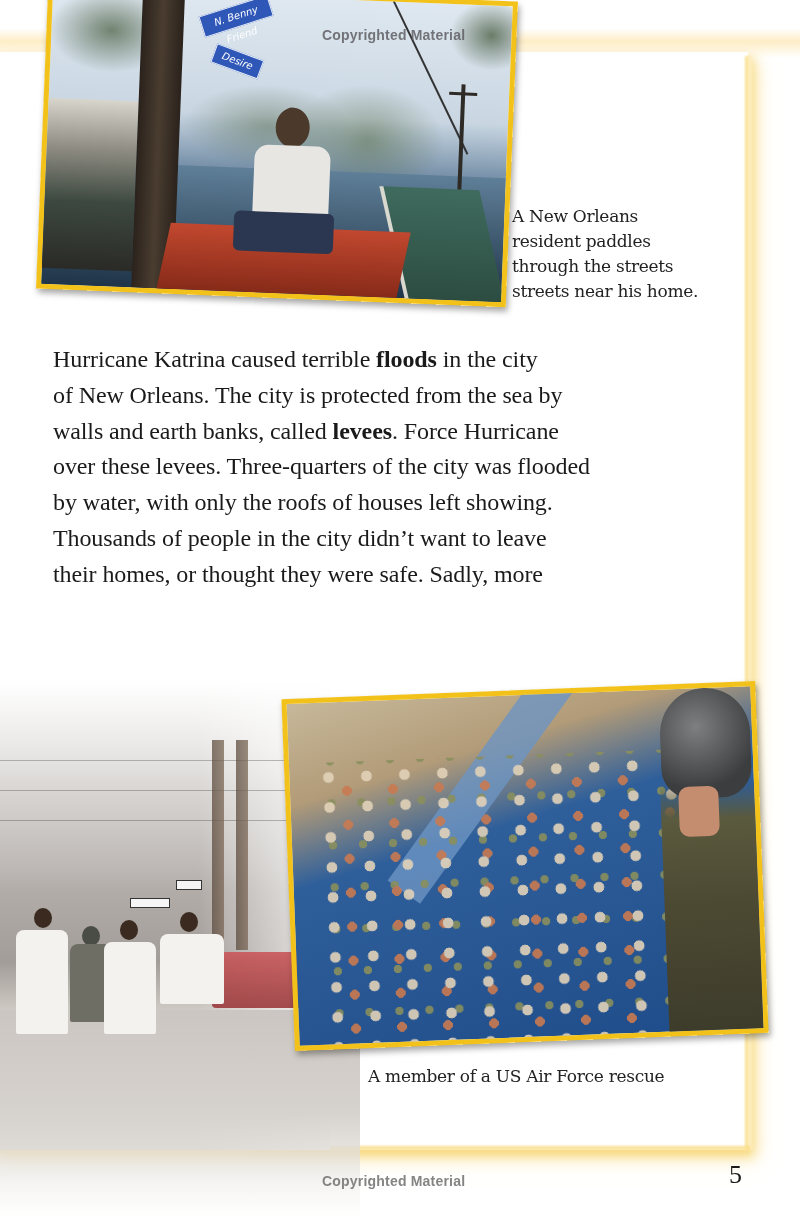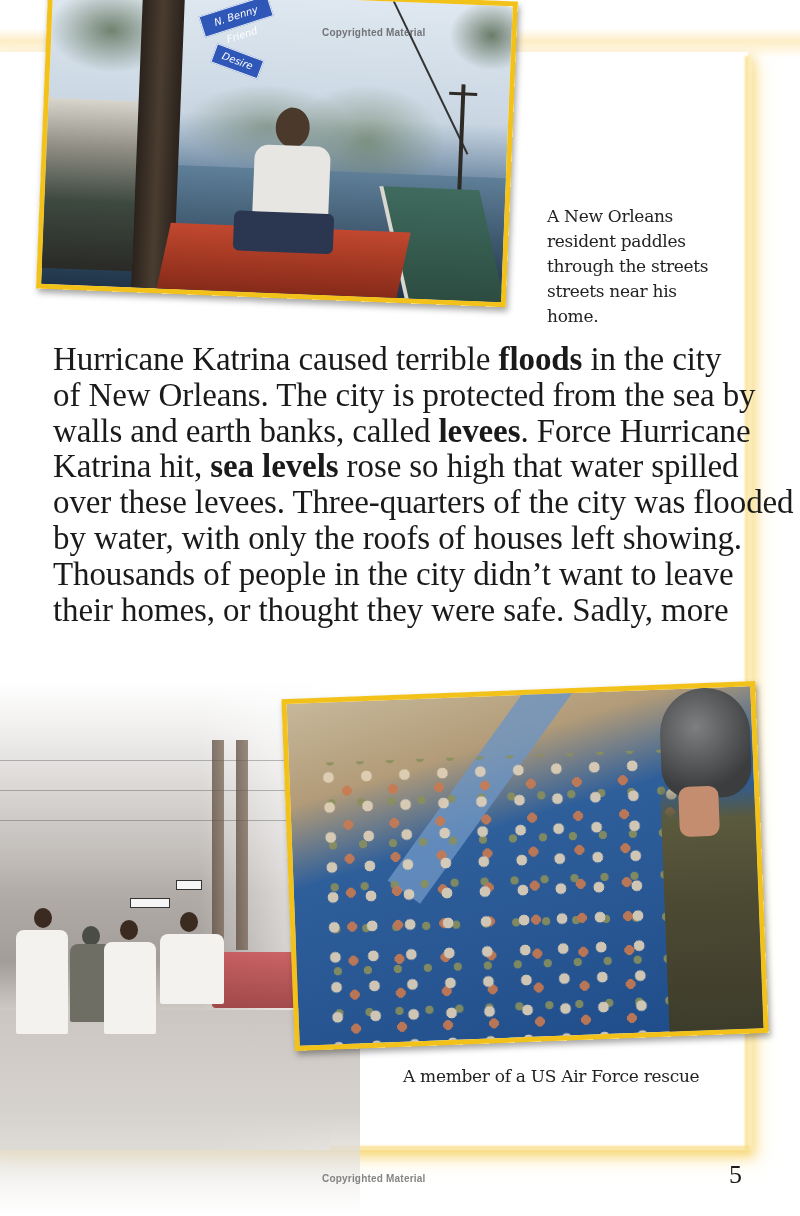--- a/index.html
+++ b/index.html
@@ -89,30 +89,30 @@
       position: absolute; left: 412px; top: 80px; width: 4px; height: 120px; background: #2e2a26;
     }
     .p1-utilpole::before { content: ""; position: absolute; left: -12px; top: 8px; width: 28px; height: 3px; background: #2e2a26; }
     .p1-wire {
       position: absolute; left: 340px; top: 0; width: 2px; height: 170px; background: #333;
       transform: rotate(-28deg); transform-origin: top left;
     }
 
     .caption {
       position: absolute; font-family: "DejaVu Serif", "Liberation Serif", serif;
-      color: #222; line-height: 25px; letter-spacing: -0.3px; padding-left: 35px;
+      color: #222; line-height: 25px; letter-spacing: -0.3px;
     }
     .caption1 { left: 512px; top: 204px; width: 210px; font-size: 17px; }
     .caption2 { left: 368px; top: 1064px; width: 380px; font-size: 17px; line-height: 24.5px; }
 
     
     .body-text {
       position: absolute; left: 53px; top: 342px; width: 680px;
       font-family: "Liberation Serif", "DejaVu Serif", serif;
-      font-size: 33px; line-height: 35.8px; color: #1a1a1a; letter-spacing: -0.1px;
+      font-size: 24px; line-height: 35.8px; color: #1a1a1a; letter-spacing: -0.1px;
     }
     .body-text .line { display: block; white-space: nowrap; }
     .body-text b { font-weight: bold; }
 
     
     .street-photo {
       position: absolute; left: 0; top: 680px; width: 330px; height: 470px;
       background:
         linear-gradient(to bottom, rgba(255,255,255,1) 0%, rgba(255,255,255,0.35) 25%, rgba(255,255,255,0) 45%),
         linear-gradient(to right, rgba(255,255,255,0) 60%, rgba(255,255,255,0.8) 100%),
@@ -164,21 +164,21 @@
       position: absolute; left: 372px; top: 0; width: 90px; height: 110px; border-radius: 45px 45px 30px 30px;
       background: radial-gradient(circle at 40% 35%, #7d7f80, #3b3d3e 70%);
     }
     .p2-face {
       position: absolute; left: 388px; top: 98px; width: 40px; height: 50px; border-radius: 10px;
       background: #c58d70;
     }
 
     .watermark {
       position: absolute; font-family: "Liberation Sans", "DejaVu Sans", sans-serif; font-weight: bold;
-      font-size: 10px; color: rgba(110,110,110,0.85); letter-spacing: 0.2px; text-align: center;
+      font-size: 14px; color: rgba(110,110,110,0.85); letter-spacing: 0.2px; text-align: center;
     }
     .wm-top { left: 322px; top: 27px; color: rgba(95,95,100,0.85); }
     .wm-bottom { left: 322px; top: 1173px; }
 
     .page-number {
       position: absolute; left: 729px; top: 1160px;
       font-family: "Liberation Serif", "DejaVu Serif", serif; font-size: 26px; color: #1a1a1a;
     }
   </style>
 </head>
@@ -241,21 +241,20 @@
 </div>
 <div class="person" style="left:156px;top:912px;">
   <div class="h" style="left:24px;top:0;"></div>
   <div class="robe" style="left:4px;top:22px;width:64px;height:70px;"></div>
 </div>
 
 <div class="body-text">
   <span class="line"><span>Hurricane Katrina caused terrible </span><b>floods</b><span> in the city</span></span>
   <span class="line"><span>of New Orleans. The city is protected from the sea by</span></span>
   <span class="line"><span>walls and earth banks, called </span><b>levees</b><span>. Force Hurricane</span></span>
-  <span class="line"><span>Katrina hit, </span><b>sea levels</b><span> rose so high that water spilled</span></span>
   <span class="line"><span>over these levees. Three-quarters of the city was flooded</span></span>
   <span class="line"><span>by water, with only the roofs of houses left showing.</span></span>
   <span class="line"><span>Thousands of people in the city didn’t want to leave</span></span>
   <span class="line"><span>their homes, or thought they were safe. Sadly, more</span></span>
 </div>
 
 <div class="photo2">
   <div class="p2-river"></div>
   <div class="p2-houses"></div>
   <div class="p2-soldier"></div>

